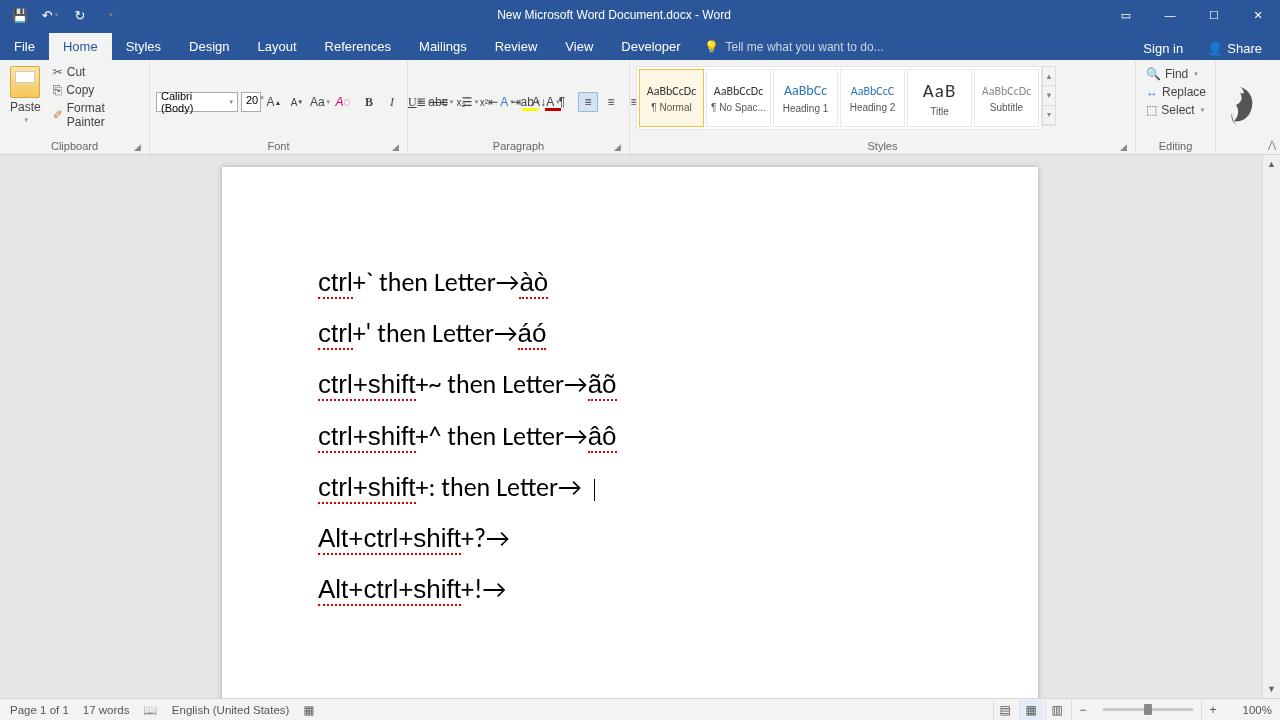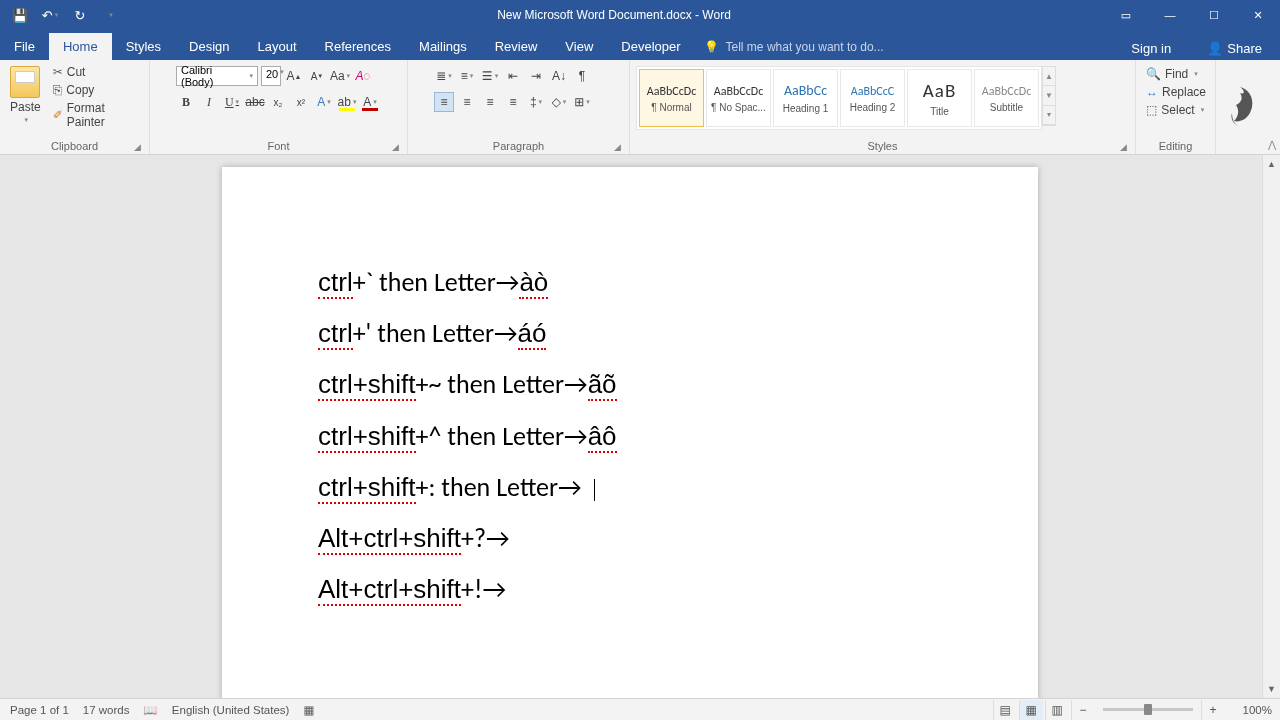--- a/index.html
+++ b/index.html
@@ -9,40 +9,40 @@
 .qat { display: flex; align-items: center; gap: 2px; padding-left: 6px; }
 .qat-btn { width: 28px; height: 26px; display: flex; align-items: center; justify-content: center; color: #fff; font-size: 13px; }
 .title-text { flex: 1; text-align: center; font-size: 12px; }
 .win-controls { display: flex; }
 .win-btn { width: 44px; height: 30px; display: flex; align-items: center; justify-content: center; color: #fff; font-size: 11px; }
 
 .tabbar { height: 30px; background: #2b579a; display: flex; align-items: flex-end; justify-content: space-between; }
 .tabs-left { display: flex; align-items: flex-end; }
 .tab { padding: 6px 14px; color: #fff; font-size: 13px; cursor: pointer; }
 .tab.active { background: #f3f3f3; color: #2b579a; }
-.tabs-right { display: flex; align-items: center; gap: 16px; padding-right: 8px; }
+.tabs-right { display: flex; align-items: center; gap: 4px; padding-right: 8px; }
 .signin { color: #fff; font-size: 13px; padding: 4px 10px; }
 .share { color: #fff; font-size: 13px; padding: 4px 10px; display: flex; align-items: center; gap: 4px; }
 .tell-me { color: #c8d4ea; font-size: 12px; padding: 6px 10px; display: flex; align-items: center; gap: 6px; }
 
 .ribbon { height: 95px; background: #f3f3f3; border-bottom: 1px solid #d4d4d4; display: flex; }
 .rgroup { border-right: 1px solid #e1e1e1; padding: 2px 6px 0 6px; display: flex; flex-direction: column; position: relative; }
 .rgroup-body { display: flex; flex: 1; }
 .rgroup-label { text-align: center; font-size: 11px; color: #666; padding: 2px 0; position: relative; }
 .launcher { position: absolute; right: 2px; bottom: 2px; font-size: 9px; color: #888; }
 
 .paste-col { display: flex; flex-direction: column; align-items: center; padding: 4px 4px 0 4px; gap: 2px; }
 .paste-icon { width: 30px; height: 32px; background: linear-gradient(#fce6a6,#f4c75a); border: 1px solid #d9a83a; border-radius: 2px; position: relative; }
 .paste-icon::after { content: ""; position: absolute; top: 4px; left: 4px; right: 4px; height: 10px; background: #fff; border: 1px solid #ccc; }
 .clip-col { display: flex; flex-direction: column; gap: 2px; padding-top: 2px; margin-left: 4px; }
 .clip-item { display: flex; align-items: center; gap: 4px; font-size: 12px; color: #444; padding: 1px 4px; }
 .scissors { color: #555; }
 
 .font-row, .para-row { display: flex; align-items: center; gap: 3px; }
-.font-col { display: flex; flex-direction: column; gap: 6px; padding-top: 4px; margin-left: 20px; }
+.font-col { display: flex; flex-direction: row; gap: 6px; padding-top: 4px; }
 .font-name { width: 82px; height: 20px; border: 1px solid #ababab; background: #fff; font-size: 11px; padding: 1px 4px; display: flex; align-items: center; justify-content: space-between; }
 .font-size { width: 20px; height: 20px; border: 1px solid #ababab; background: #fff; font-size: 11px; padding: 1px 4px; display: flex; align-items: flex-start; justify-content: space-between; }
 .mini-btn { width: 20px; height: 20px; display: flex; align-items: center; justify-content: center; font-size: 12px; color: #444; }
 .mini-btn.small { font-size: 10px; }
 .bold { font-weight: bold; font-family: 'Times New Roman', serif; }
 .italic { font-style: italic; font-family: 'Times New Roman', serif; }
 .underline { text-decoration: underline; font-family: 'Times New Roman', serif; }
 .strike { text-decoration: line-through; }
 .color-under-a { position: relative; }
 .color-bar { position: absolute; bottom: 1px; left: 2px; right: 2px; height: 3px; }

